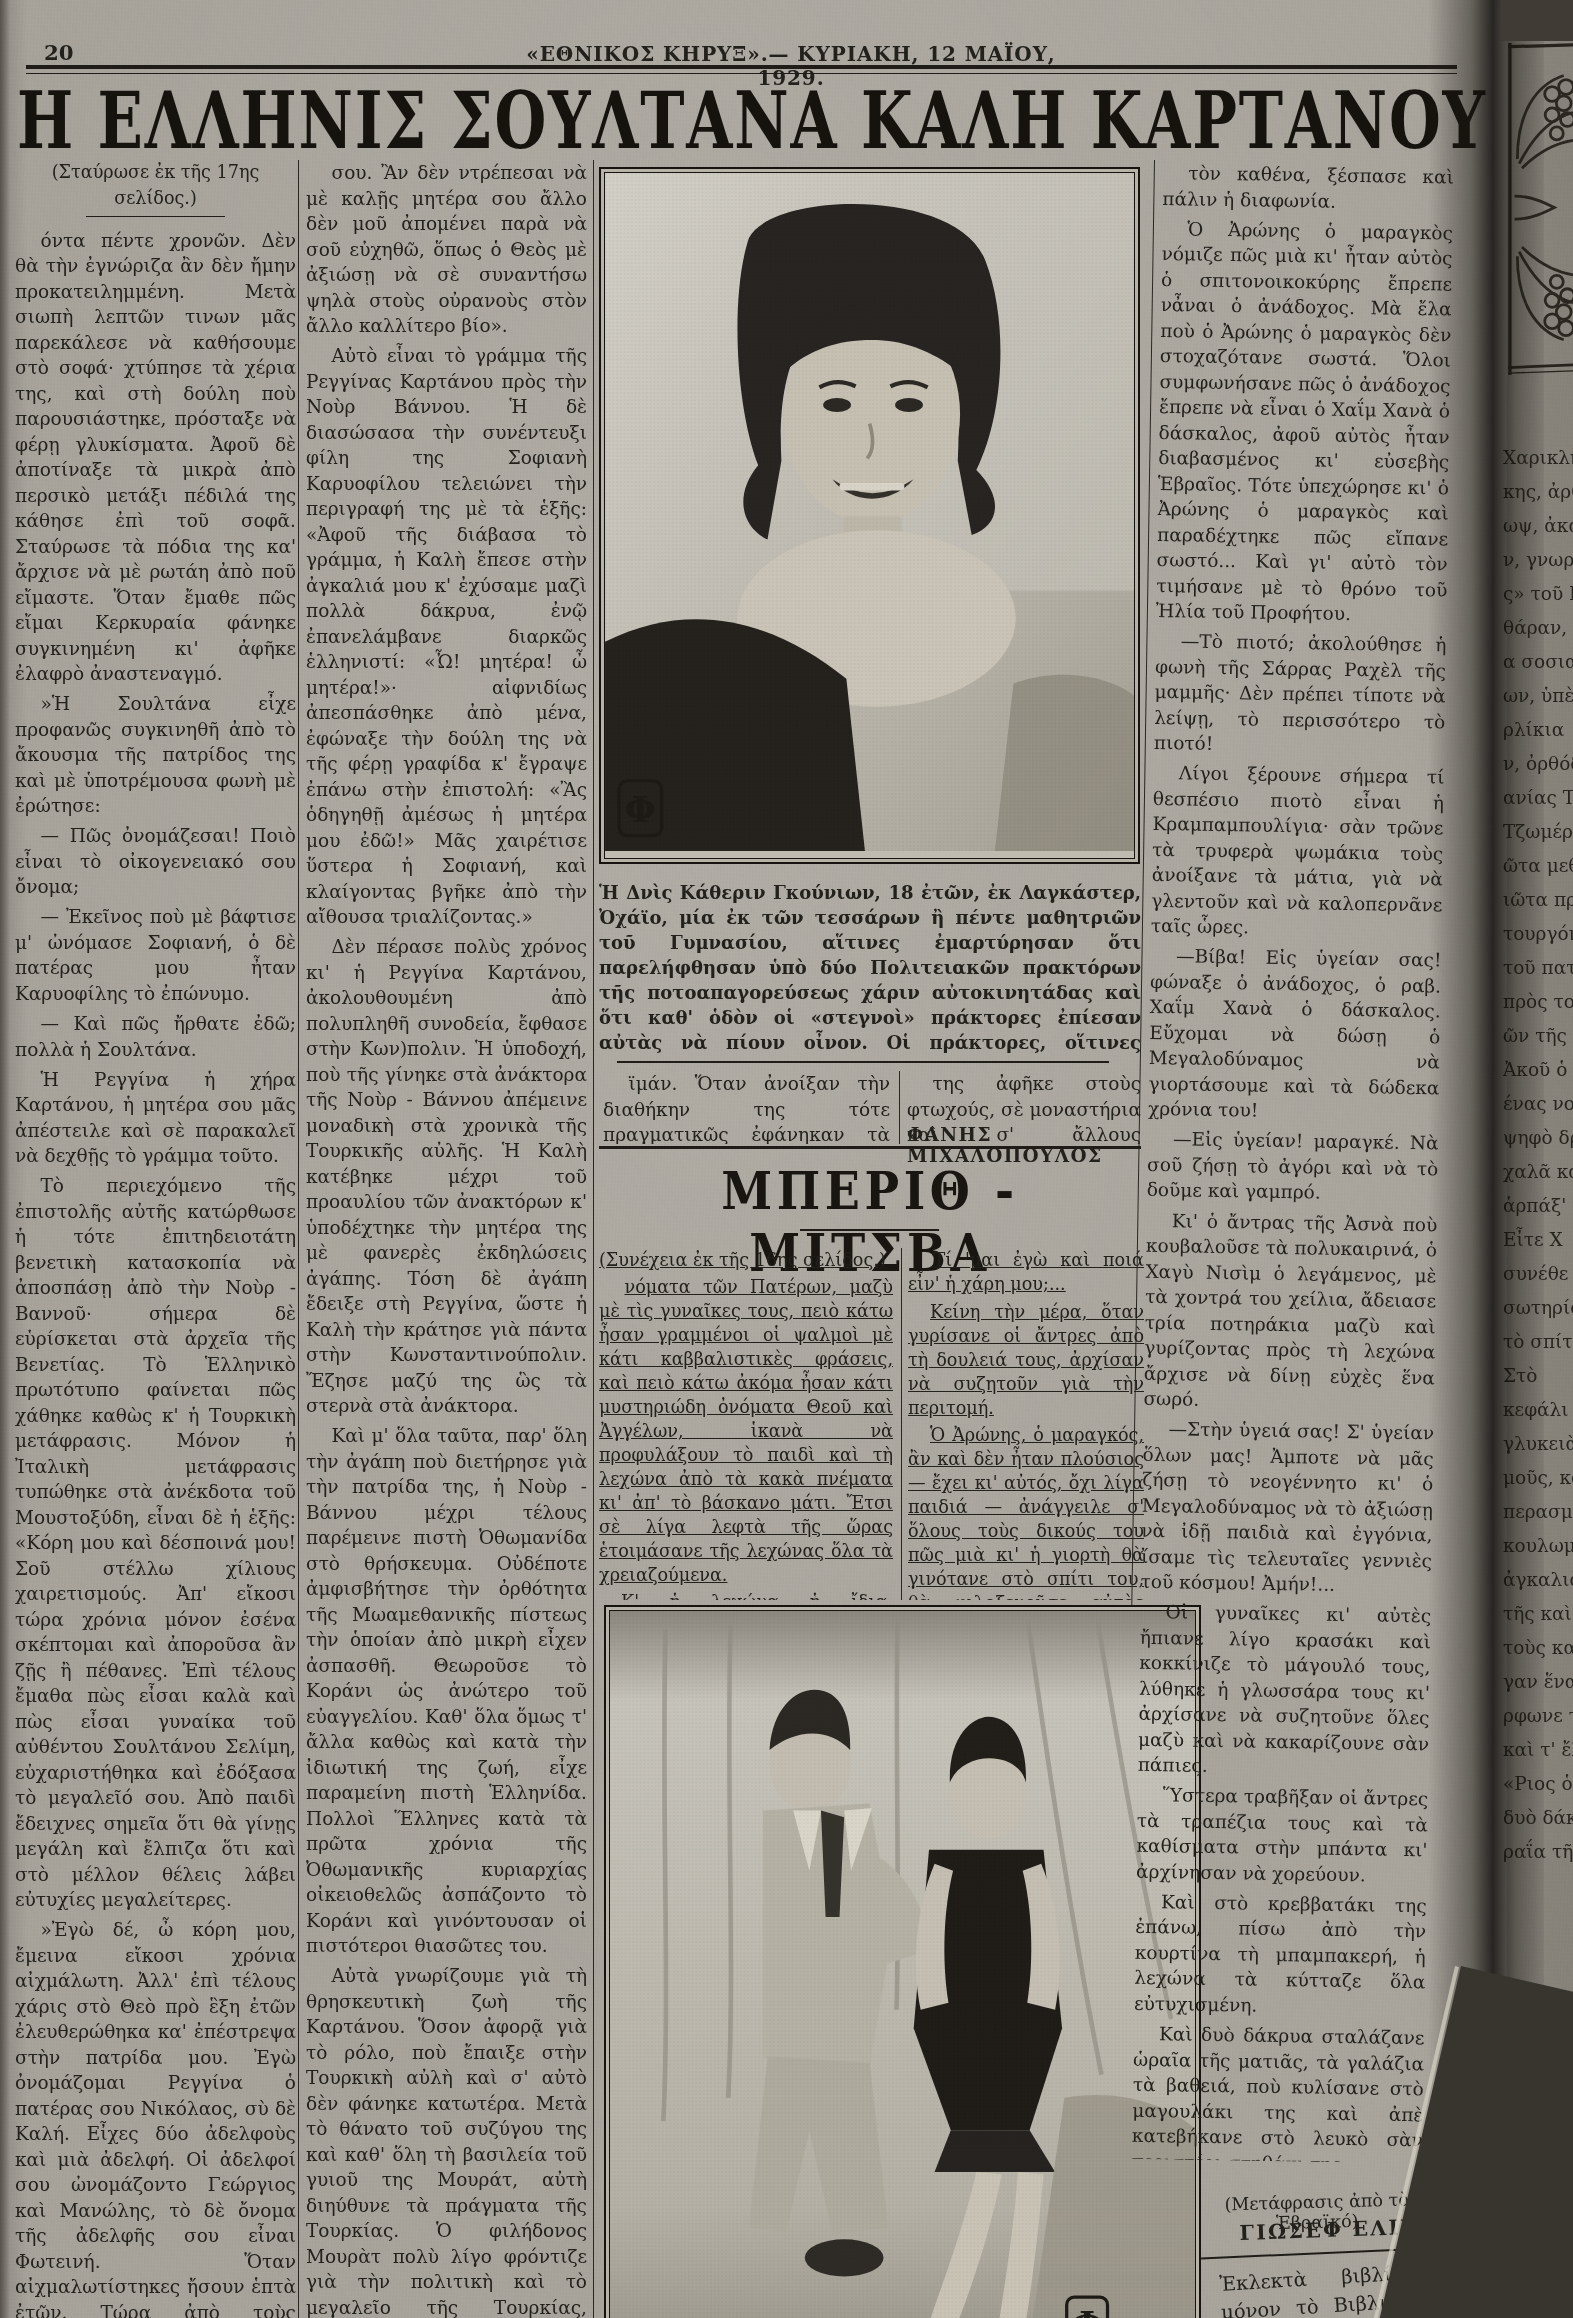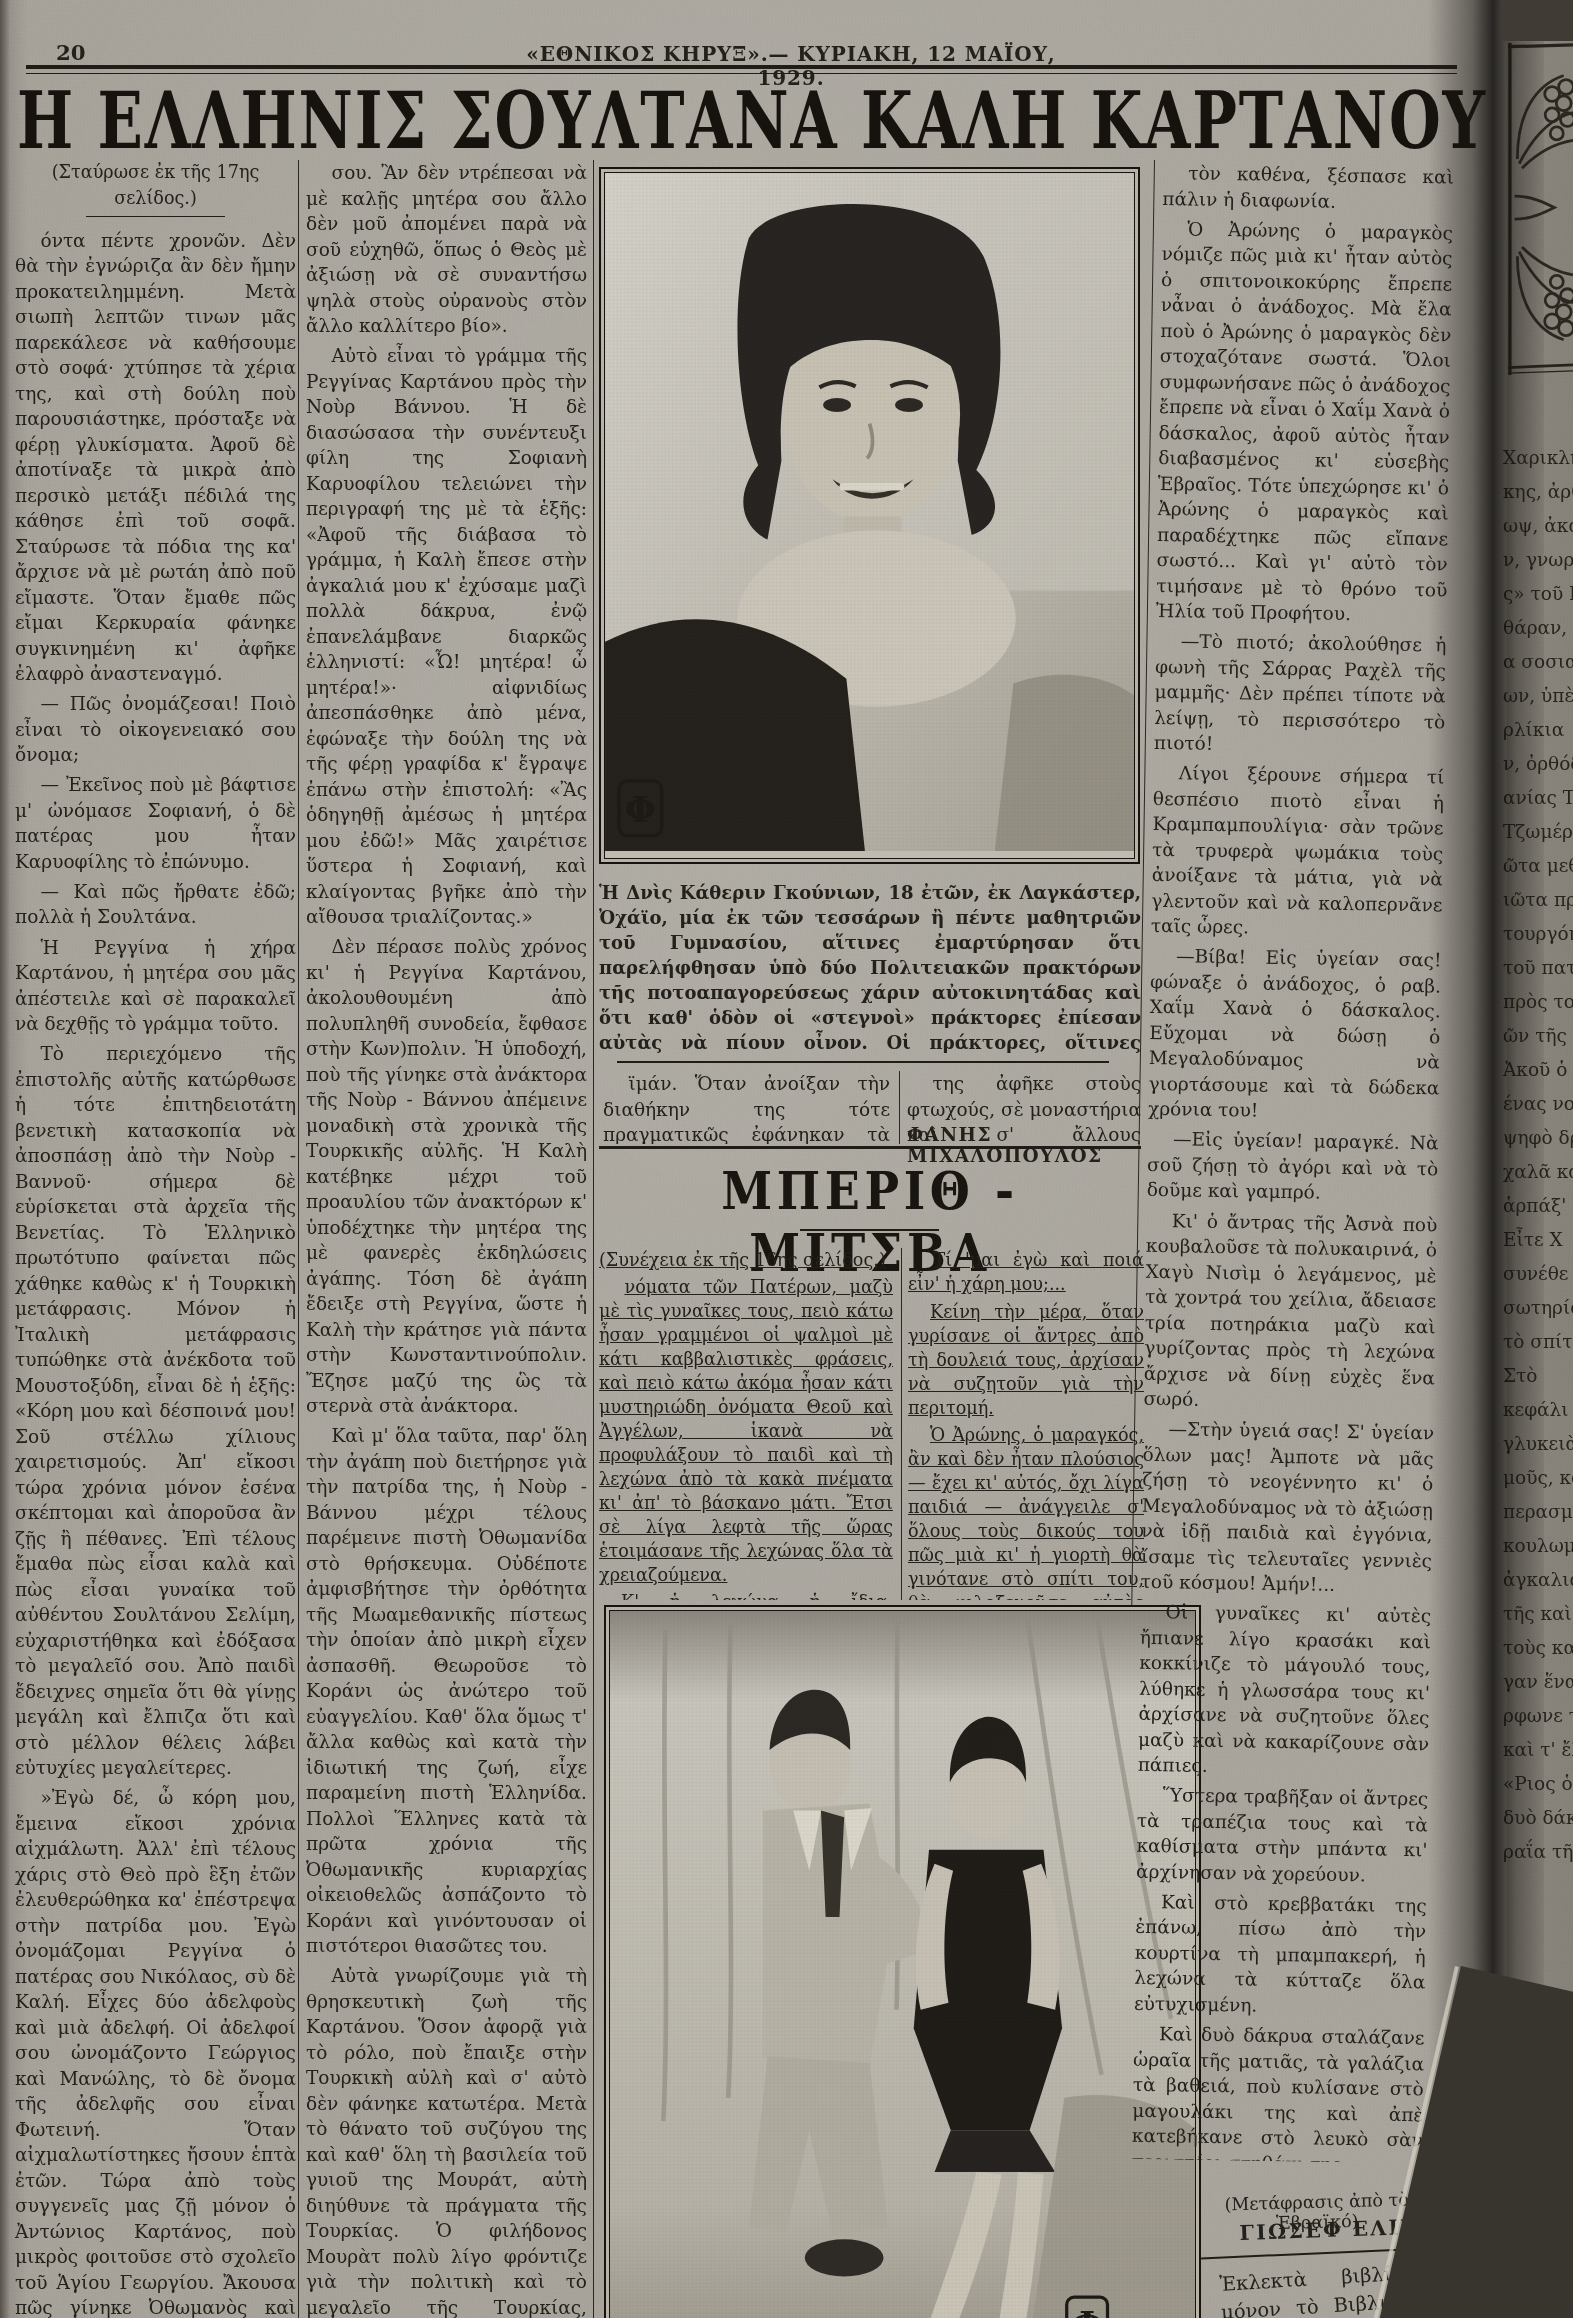--- a/index.html
+++ b/index.html
@@ -58,36 +58,37 @@
   .leftedge{position:absolute;left:0;top:0;width:10.2px;height:2478px;
       background:linear-gradient(90deg,#57534c,rgba(87,83,76,0));}
 </style>
 </head>
 <body>
 
 <div class="page">
   <div class="grain"></div>
   <div class="leftedge"></div>
 
-  <div class="abs pgnum" style="left:56px;top:40px;">20</div>
+  <div class="abs pgnum" style="left:44px;top:40px;">20</div>
   <div class="abs masthead" style="left:501px;top:42px;width:580px;">«ΕΘΝΙΚΟΣ ΚΗΡΥΞ».— ΚΥΡΙΑΚΗ, 12 ΜΑΪΟΥ, 1929.</div>
   <div class="abs rule" style="left:25.5px;top:65px;width:1431px;height:4.2px;"></div>
   <div class="abs rule" style="left:25.5px;top:73px;width:1431px;height:1.4px;"></div>
 
   <div class="abs headline" style="left:16.7px;top:74px;">Η ΕΛΛΗΝΙΣ ΣΟΥΛΤΑΝΑ ΚΑΛΗ ΚΑΡΤΑΝΟΥ</div>
 
   <div class="vrule" style="left:298px;top:160px;height:2263px;"></div>
   <div class="vrule" style="left:593px;top:160px;height:2318px;"></div>
   <div class="vrule" style="left:1154px;top:160px;height:2022px;transform:rotate(.9deg);transform-origin:top left;"></div>
 
   <div class="col" style="left:15px;top:160px;width:281px;height:2263px;">
     <div class="contnote">(Σταύρωσε ἐκ τῆς 17ης σελίδος.)</div>
     <div class="shortrule"></div>
     <div>
         <p class="para">όντα πέντε χρονῶν. Δὲν θὰ τὴν ἐγνώριζα ἂν δὲν ἤμην προκατειλημμένη. Μετὰ σιωπὴ λεπτῶν τινων μᾶς παρεκάλεσε νὰ καθήσουμε στὸ σοφά· χτύπησε τὰ χέρια της, καὶ στὴ δούλη ποὺ παρουσιάστηκε, πρόσταξε νὰ φέρῃ γλυκίσματα. Ἀφοῦ δὲ ἀποτίναξε τὰ μικρὰ ἀπὸ περσικὸ μετάξι πέδιλά της κάθησε ἐπὶ τοῦ σοφᾶ. Σταύρωσε τὰ πόδια της κα' ἄρχισε νὰ μὲ ρωτάη ἀπὸ ποῦ εἴμαστε. Ὅταν ἔμαθε πῶς εἴμαι Κερκυραία φάνηκε συγκινημένη κι' ἀφῆκε ἐλαφρὸ ἀναστεναγμό.</p>
+        <p class="para">»Ἡ Σουλτάνα εἶχε προφανῶς συγκινηθῆ ἀπὸ τὸ ἄκουσμα τῆς πατρίδος της καὶ μὲ ὑποτρέμουσα φωνὴ μὲ ἐρώτησε:</p>
         <p class="para">— Πῶς ὀνομάζεσαι! Ποιὸ εἶναι τὸ οἰκογενειακό σου ὄνομα;</p>
         <p class="para">— Ἐκεῖνος ποὺ μὲ βάφτισε μ' ὠνόμασε Σοφιανή, ὁ δὲ πατέρας μου ἦταν Καρυοφίλης τὸ ἐπώνυμο.</p>
         <p class="para">— Καὶ πῶς ἤρθατε ἐδῶ; πολλὰ ἡ Σουλτάνα.</p>
         <p class="para">Ἡ Ρεγγίνα ἡ χήρα Καρτάνου, ἡ μητέρα σου μᾶς ἀπέστειλε καὶ σὲ παρακαλεῖ νὰ δεχθῇς τὸ γράμμα τοῦτο.</p>
         <p class="para">Τὸ περιεχόμενο τῆς ἐπιστολῆς αὐτῆς κατώρθωσε ἡ τότε ἐπιτηδειοτάτη βενετικὴ κατασκοπία νὰ ἀποσπάσῃ ἀπὸ τὴν Νοὺρ - Βαννοῦ· σήμερα δὲ εὑρίσκεται στὰ ἀρχεῖα τῆς Βενετίας. Τὸ Ἑλληνικὸ πρωτότυπο φαίνεται πῶς χάθηκε καθὼς κ' ἡ Τουρκικὴ μετάφρασις. Μόνον ἡ Ἰταλικὴ μετάφρασις τυπώθηκε στὰ ἀνέκδοτα τοῦ Μουστοξύδη, εἶναι δὲ ἡ ἑξῆς: «Κόρη μου καὶ δέσποινά μου! Σοῦ στέλλω χίλιους χαιρετισμούς. Ἀπ' εἴκοσι τώρα χρόνια μόνον ἐσένα σκέπτομαι καὶ ἀποροῦσα ἂν ζῇς ἢ πέθανες. Ἐπὶ τέλους ἔμαθα πὼς εἶσαι καλὰ καὶ πὼς εἶσαι γυναίκα τοῦ αὐθέντου Σουλτάνου Σελίμη, εὐχαριστήθηκα καὶ ἐδόξασα τὸ μεγαλεῖό σου. Ἀπὸ παιδὶ ἔδειχνες σημεῖα ὅτι θὰ γίνῃς μεγάλη καὶ ἔλπιζα ὅτι καὶ στὸ μέλλον θέλεις λάβει εὐτυχίες μεγαλείτερες.</p>
         <p class="para">»Ἐγὼ δέ, ὦ κόρη μου, ἔμεινα εἴκοσι χρόνια αἰχμάλωτη. Ἀλλ' ἐπὶ τέλους χάρις στὸ Θεὸ πρὸ ἓξη ἐτῶν ἐλευθερώθηκα κα' ἐπέστρεψα στὴν πατρίδα μου. Ἐγὼ ὀνομάζομαι Ρεγγίνα ὁ πατέρας σου Νικόλαος, σὺ δὲ Καλή. Εἶχες δύο ἀδελφοὺς καὶ μιὰ ἀδελφή. Οἱ ἀδελφοί σου ὠνομάζοντο Γεώργιος καὶ Μανώλης, τὸ δὲ ὄνομα τῆς ἀδελφῆς σου εἶναι Φωτεινή. Ὅταν αἰχμαλωτίστηκες ἤσουν ἑπτὰ ἐτῶν. Τώ­ρα ἀπὸ τοὺς συγγενεῖς μας ζῇ μόνον ὁ Ἀντώνιος Καρτάνος, ποὺ μικρὸς φοιτοῦσε στὸ σχολεῖο τοῦ Ἁγίου Γεωργίου. Ἄκουσα πῶς γίνηκε Ὀθωμανὸς καὶ πῶς κατατάχθηκε στοὺς Σπαχῆδες.</p>
       </div>
   </div>
 
   <div class="col" style="left:306px;top:160px;width:281px;height:2263px;">

